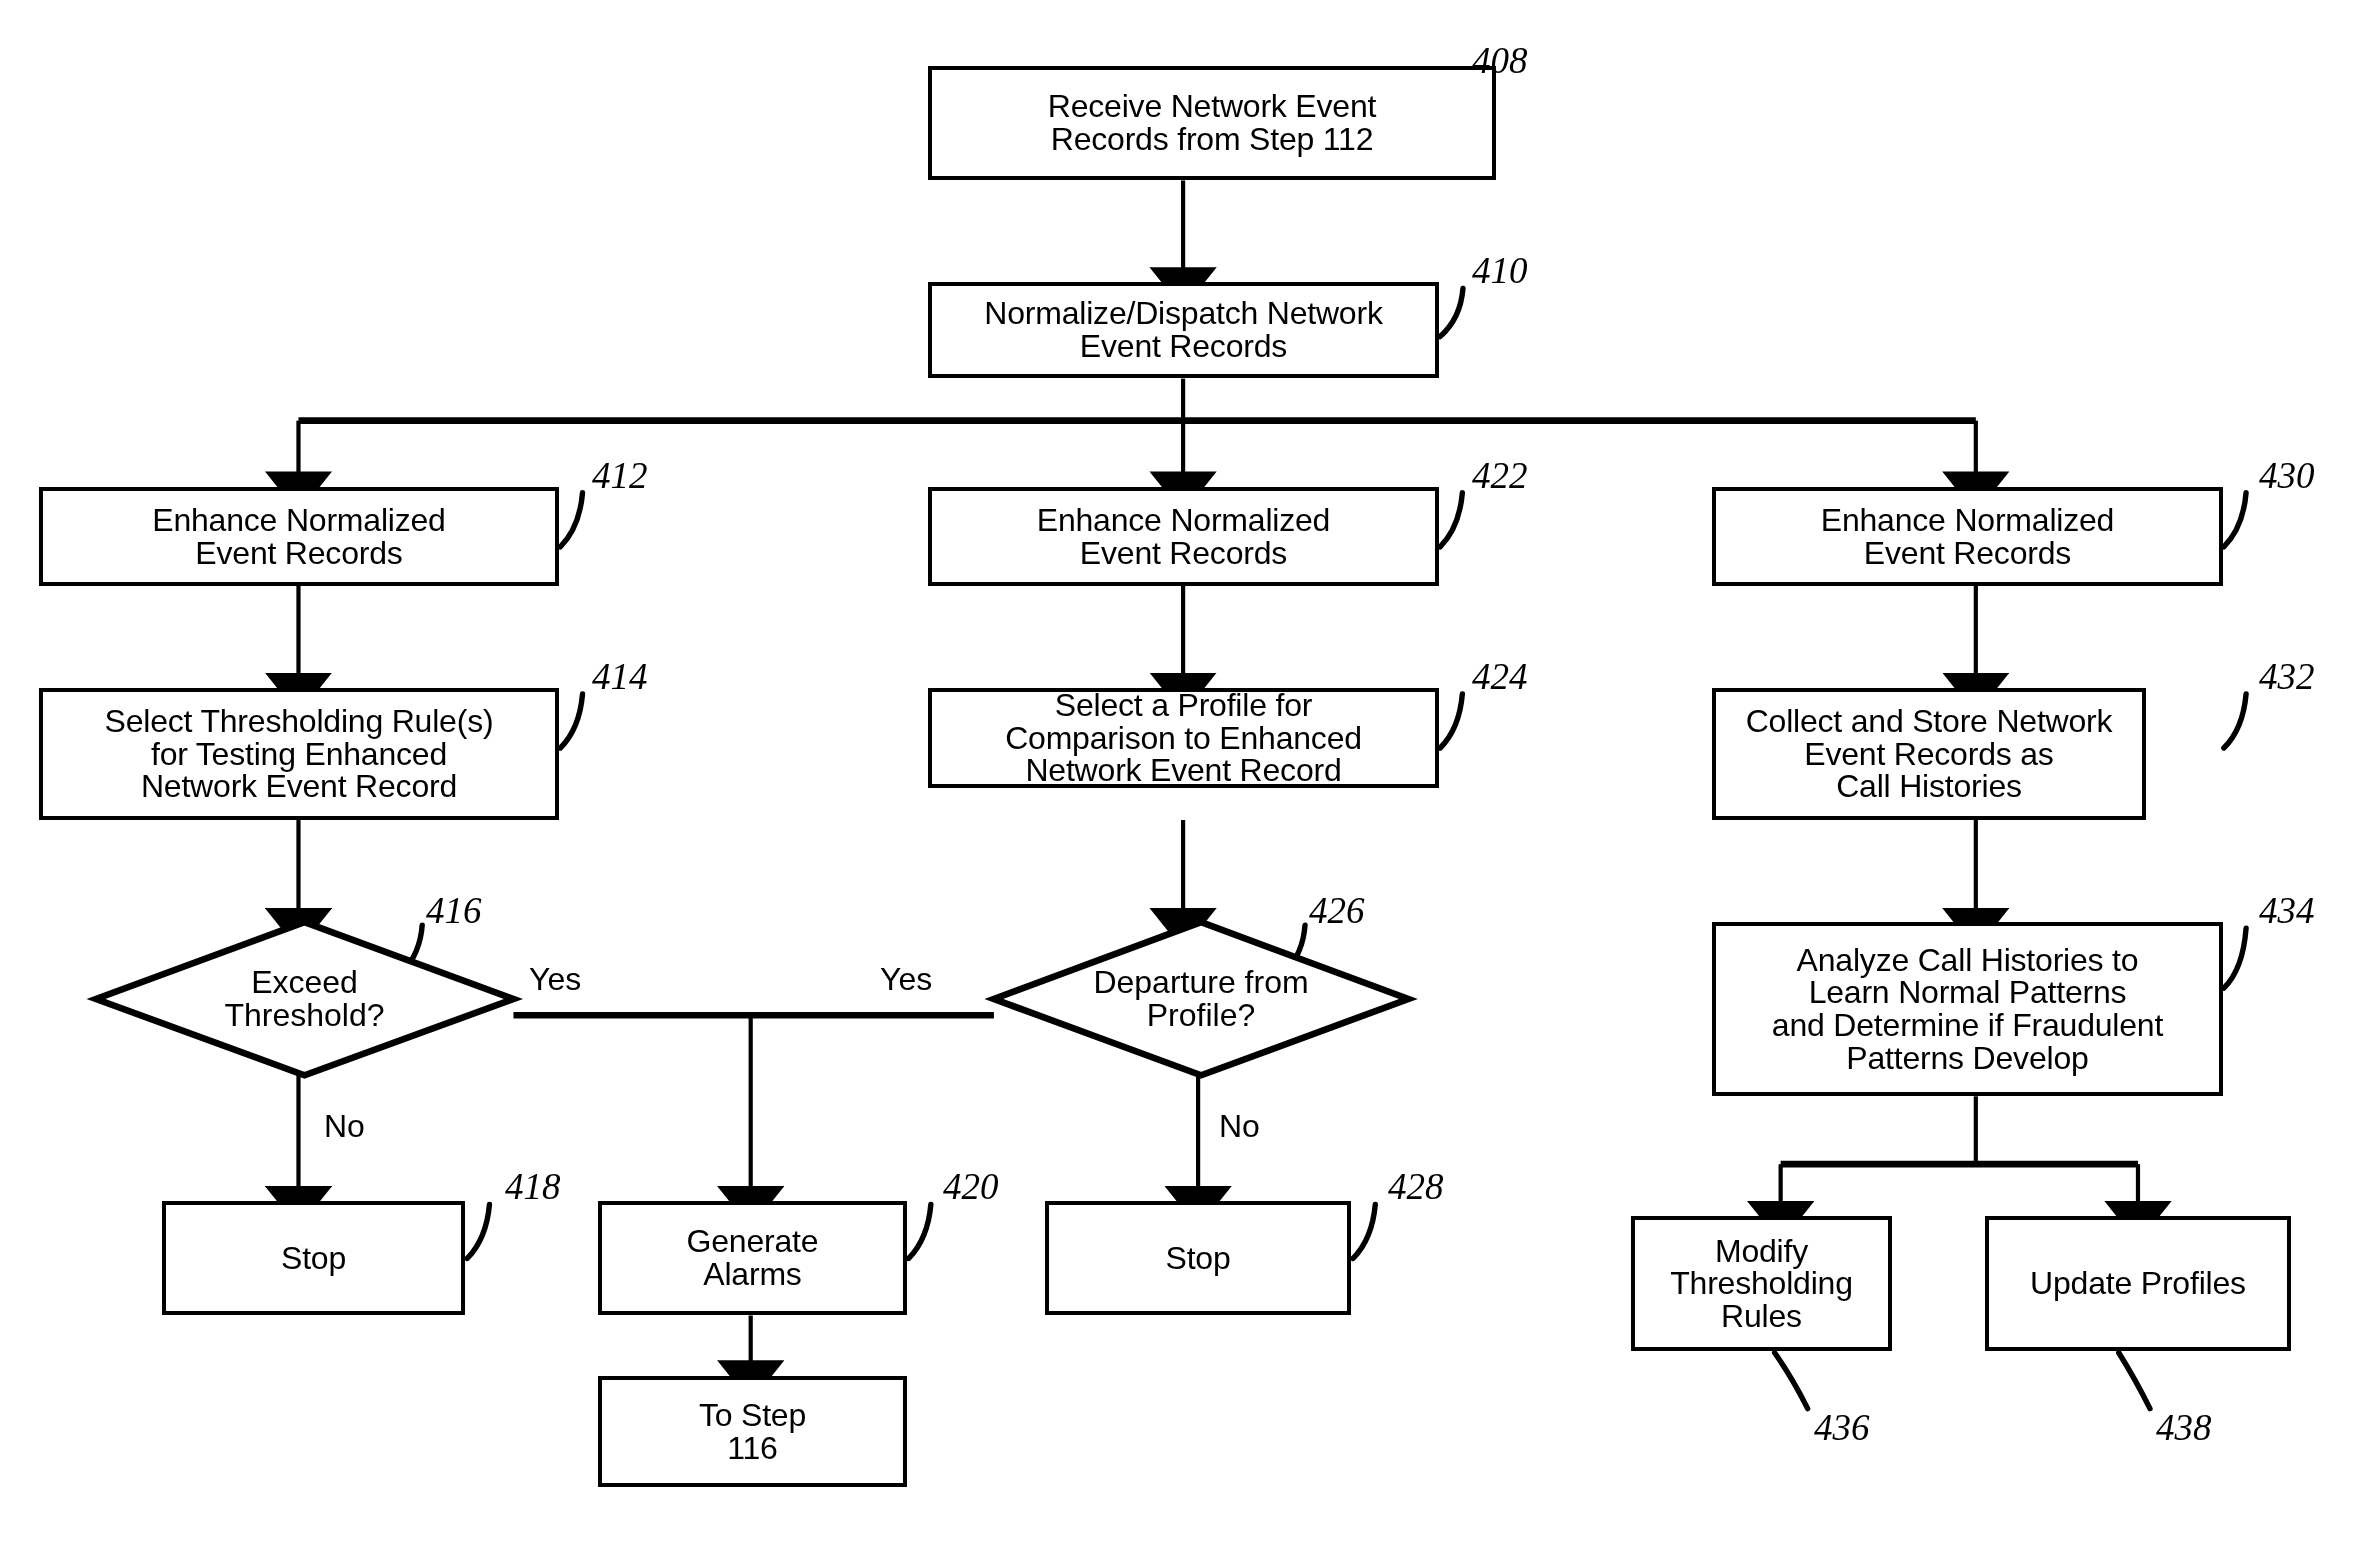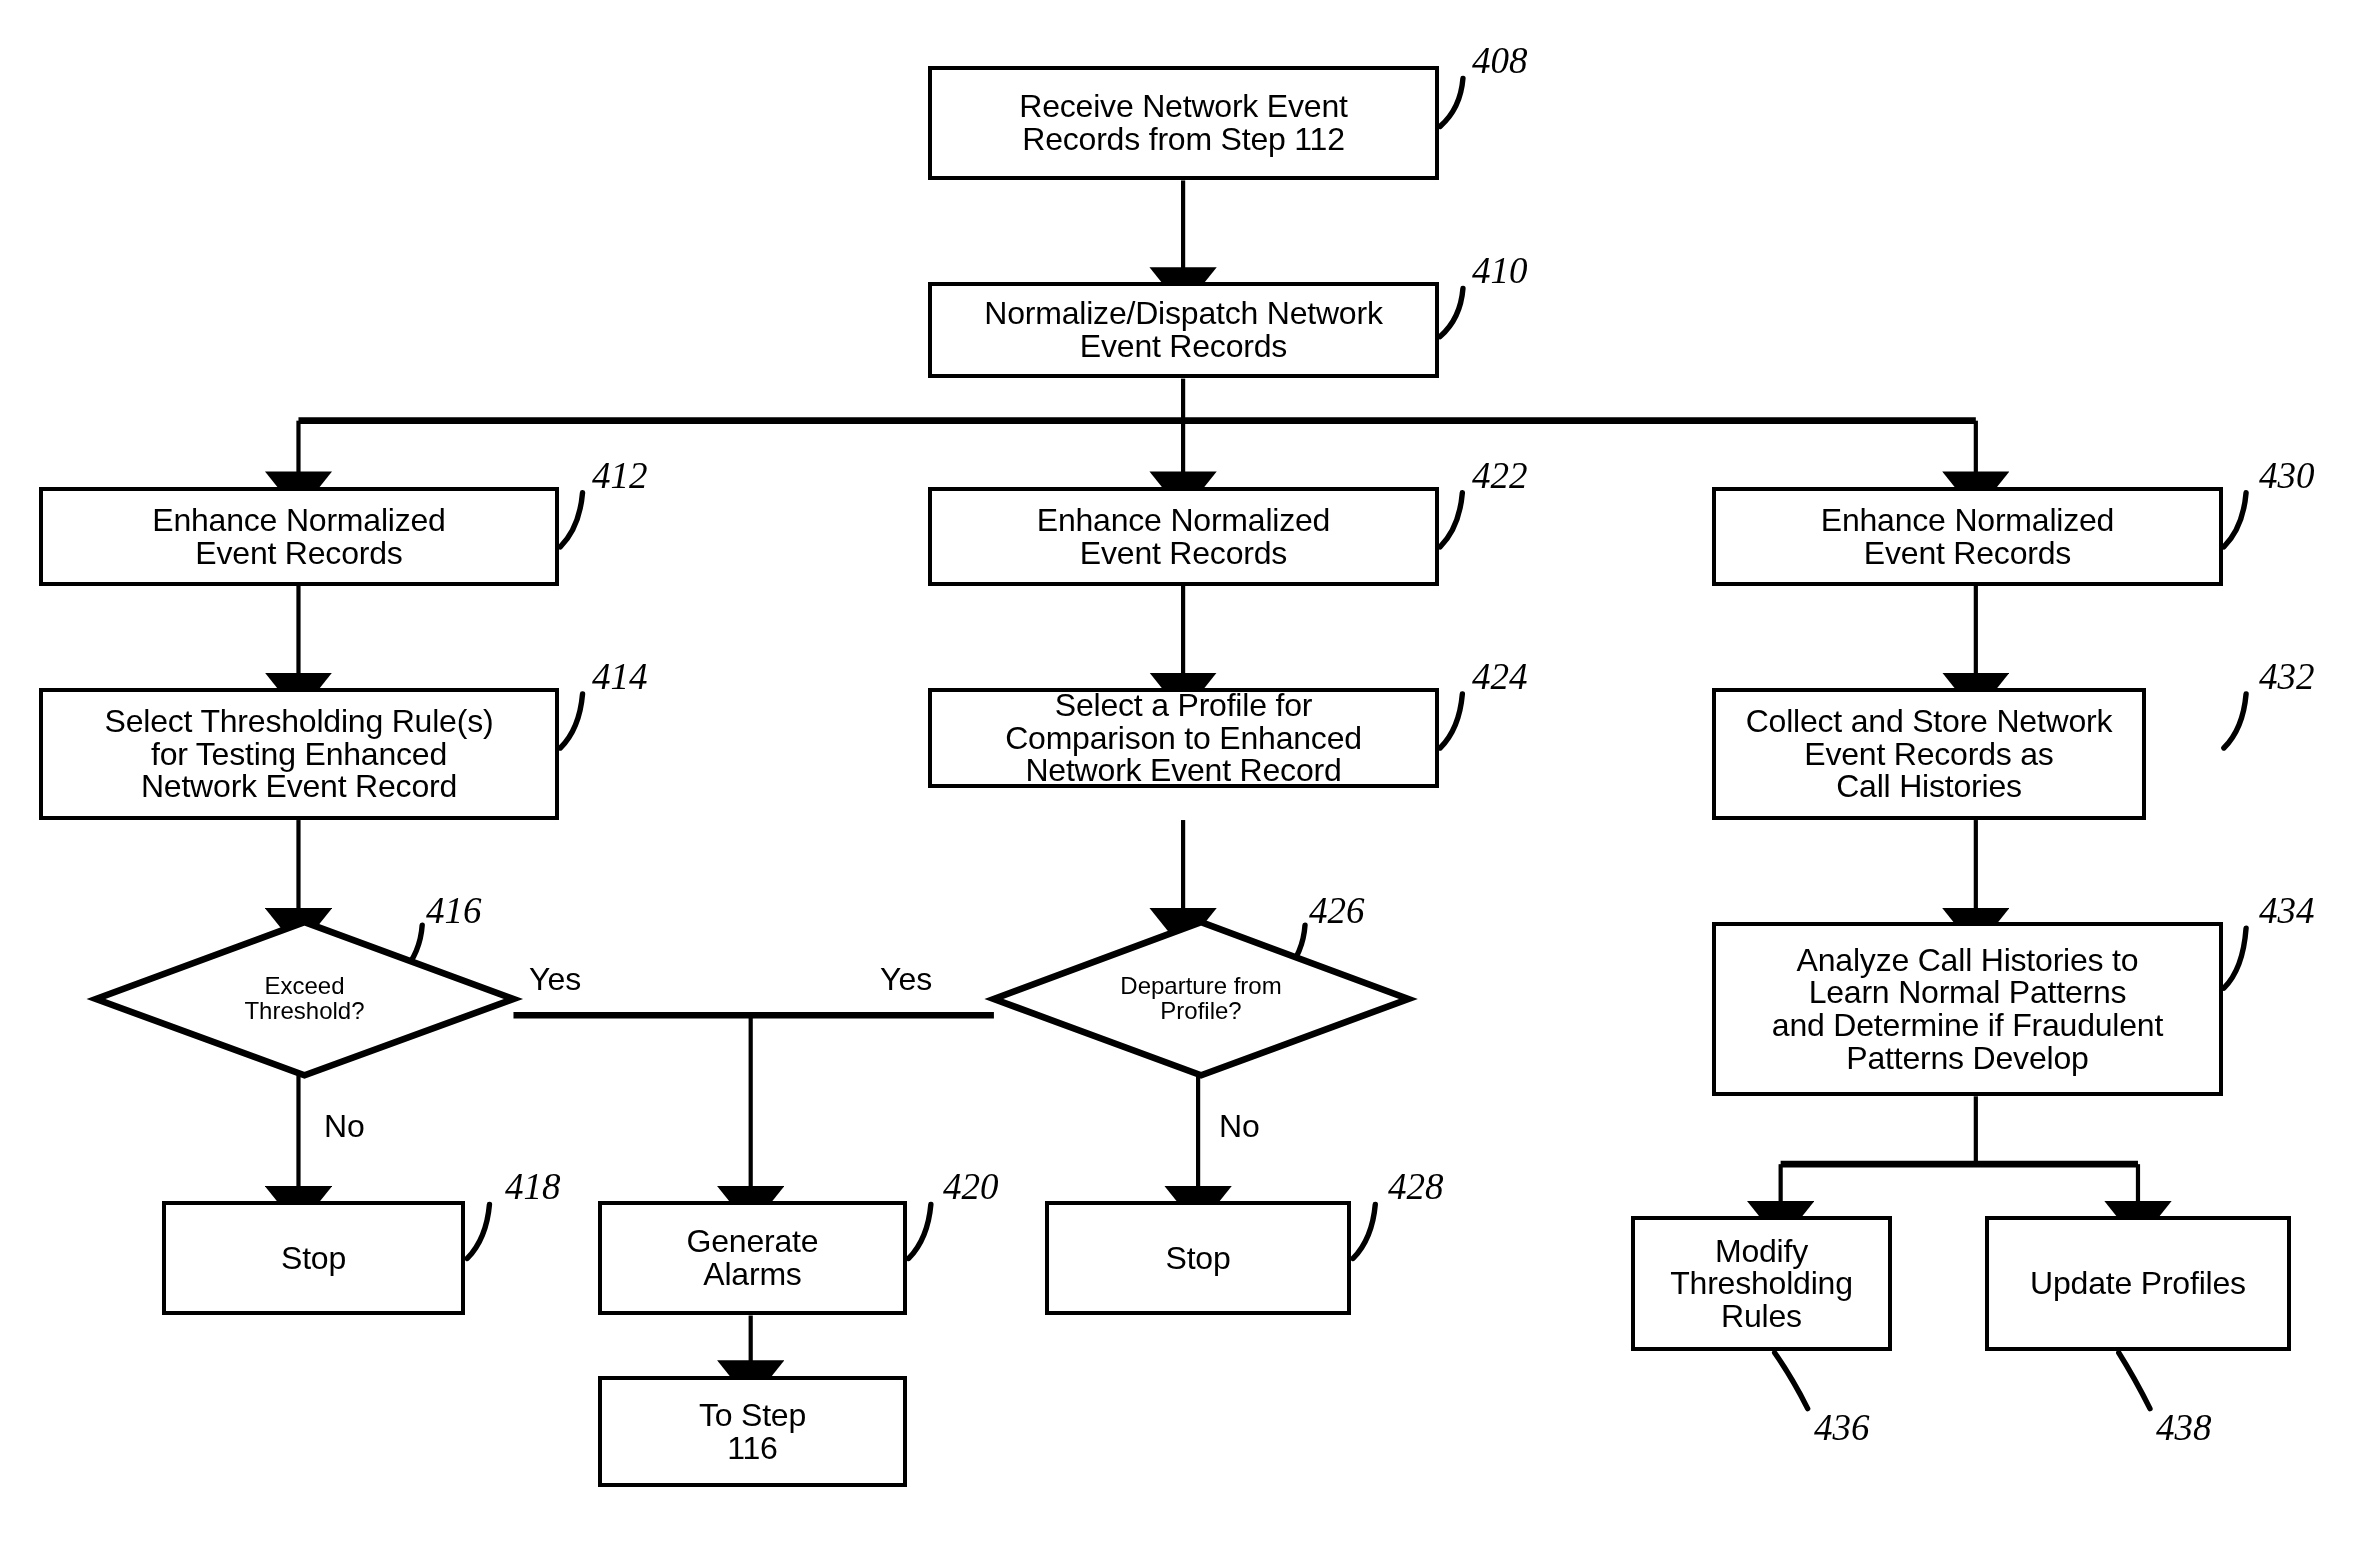--- a/index.html
+++ b/index.html
@@ -50,21 +50,21 @@
   .diamond-label {
     position: absolute;
     z-index: 4;
     display: flex;
     align-items: center;
     justify-content: center;
     text-align: center;
     pointer-events: none;
   }
   .diamond-label .txt {
-    font-size: 24px;
+    font-size: 32px;
     line-height: 1.02;
     white-space: pre-line;
     font-family: "Liberation Sans", sans-serif;
   }
   .refnum {
     position: absolute;
     z-index: 5;
     font-style: italic;
     font-size: 37px;
     font-family: "Liberation Serif", serif;
@@ -143,21 +143,21 @@
       <path d="M2955 2252 Q2985 2295 3010 2345"></path>
       <path d="M3528 2252 Q3555 2295 3580 2345"></path>
     </g>
 
     <g stroke="#000000" fill="#ffffff" stroke-width="11">
       <polygon points="507,1535 855,1663 507,1790 160,1663"></polygon>
       <polygon points="2000,1535 2345,1663 2000,1790 1655,1663"></polygon>
     </g>
   </svg>
 
-  <div class="node proc" style="left:928px; top:66px; width:511px; height:114px;">
+  <div class="node proc" style="left:928px; top:66px; width:568px; height:114px;">
     <span class="txt">Receive Network Event
 Records from Step 112</span>
   </div>
 
   <div class="node proc" style="left:928px; top:282px; width:511px; height:96px;">
     <span class="txt">Normalize/Dispatch Network
 Event Records</span>
   </div>
 
   <div class="node proc" style="left:39px; top:487px; width:520px; height:99px;">

